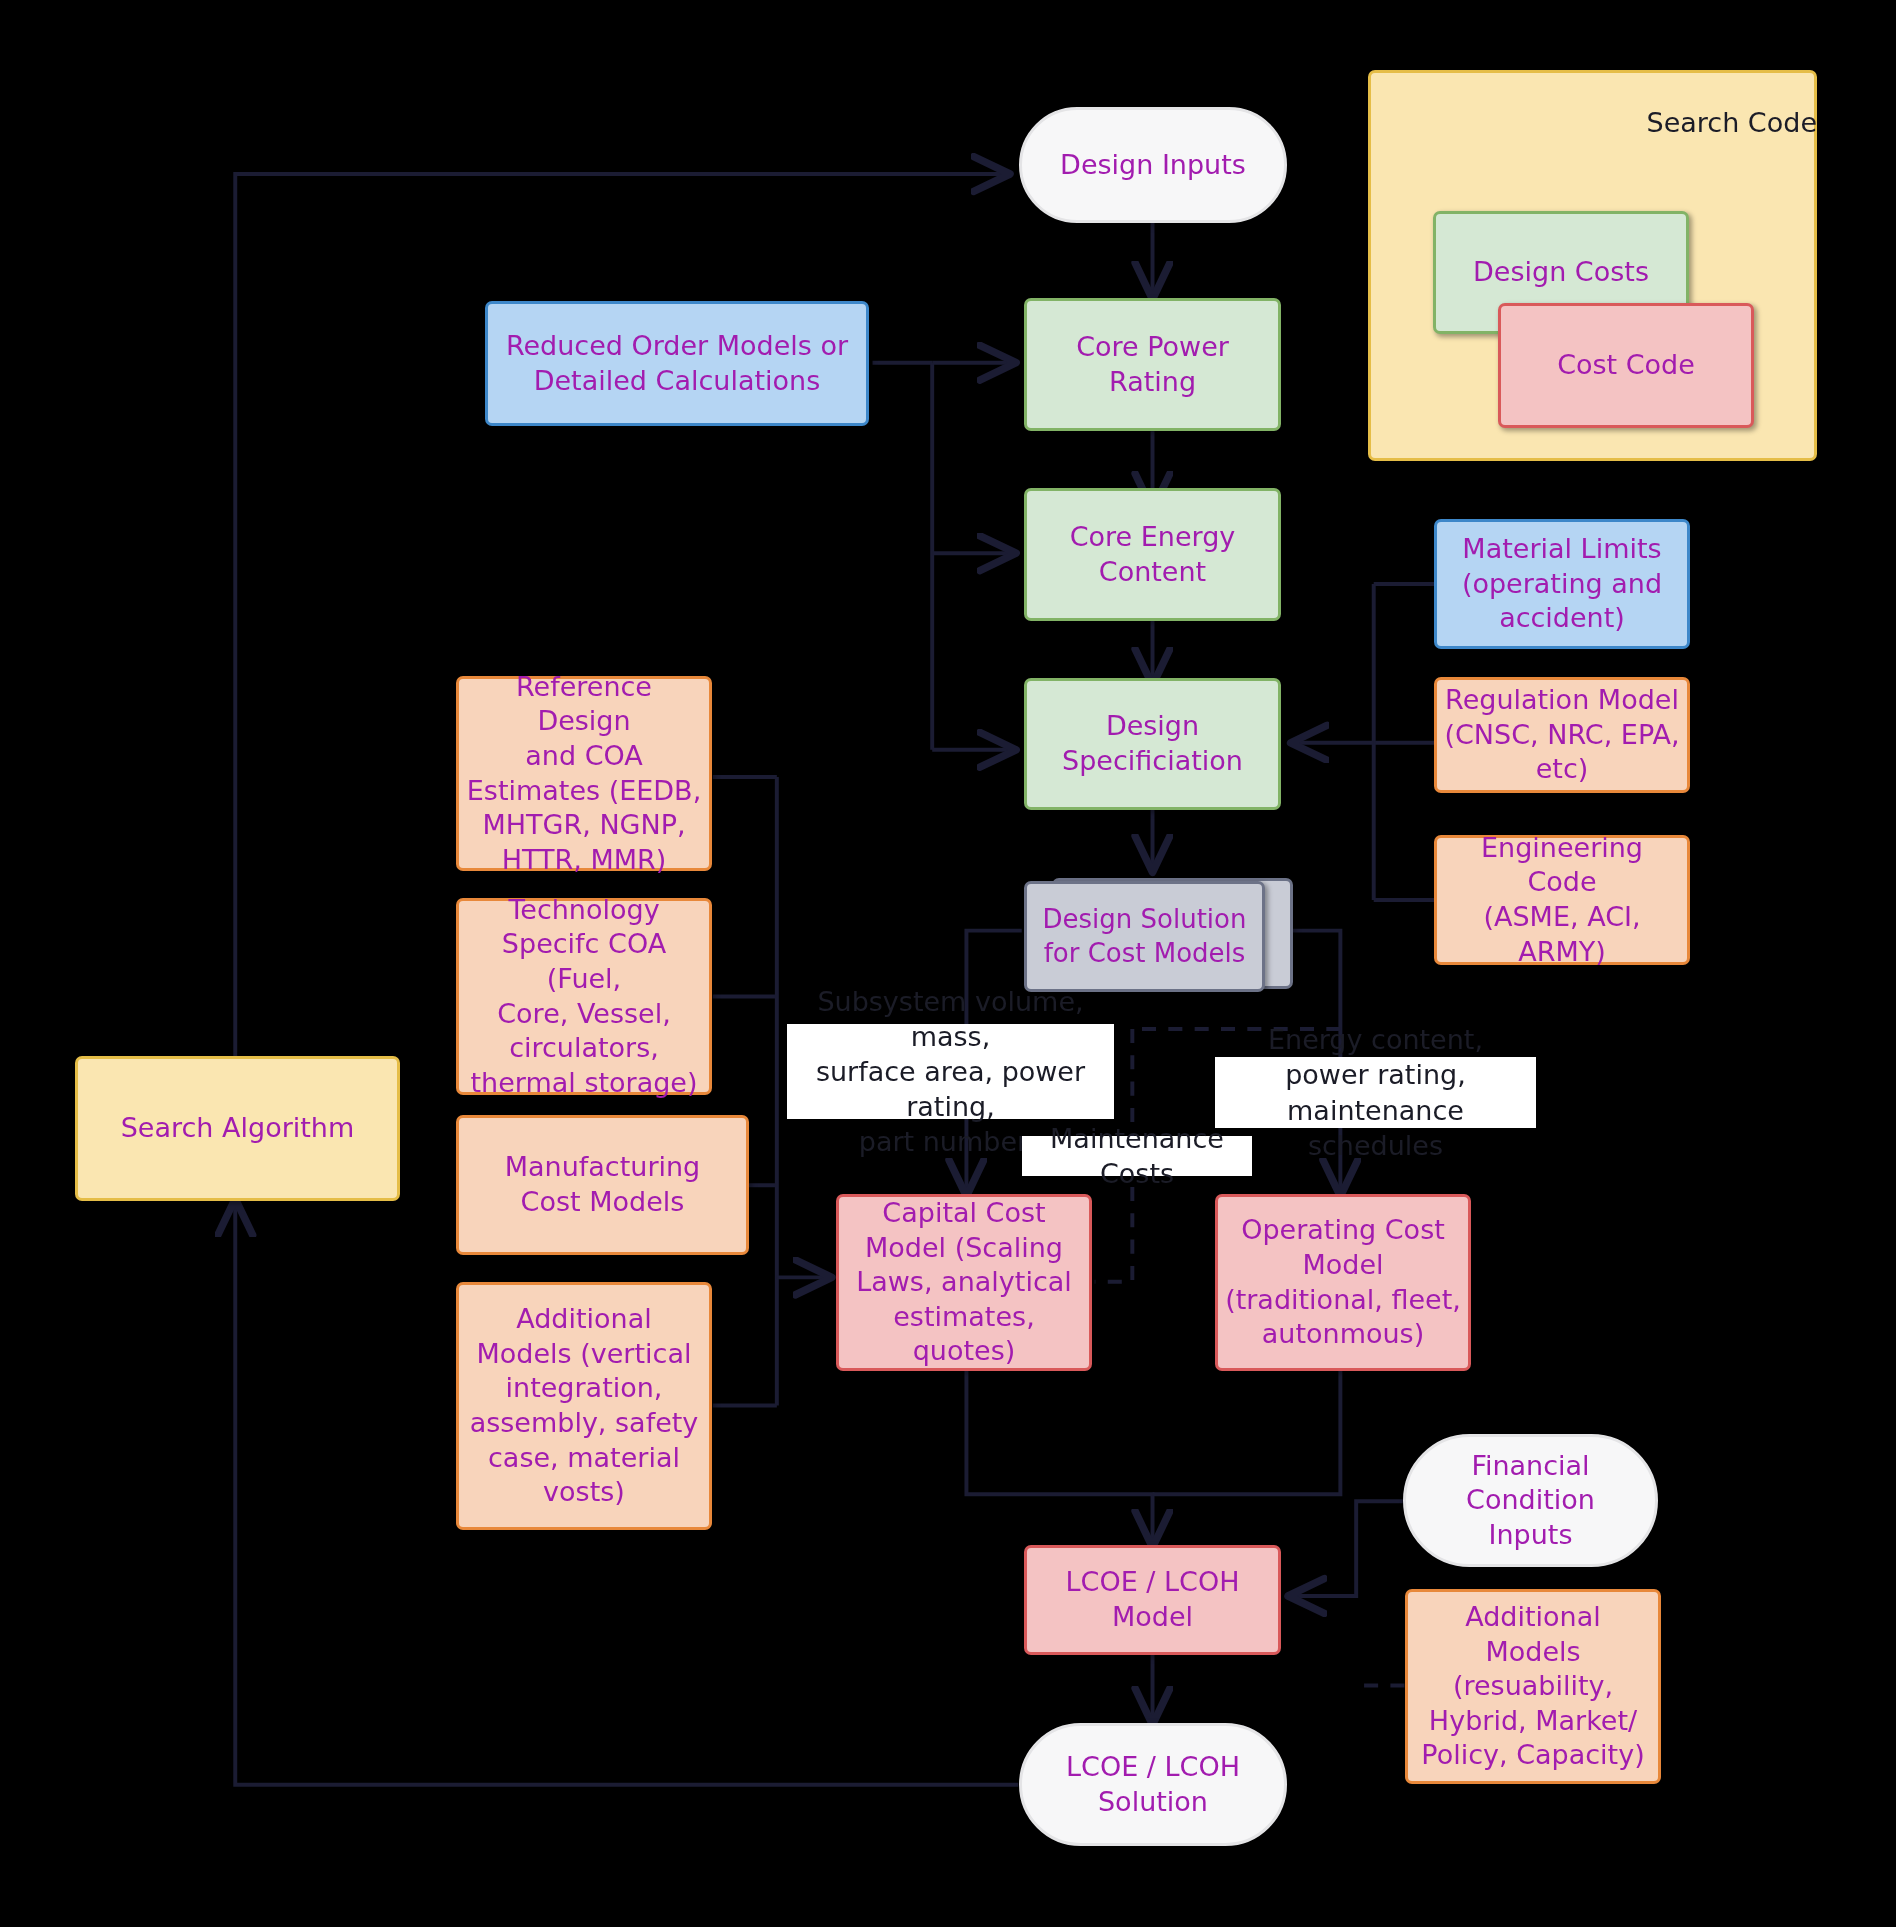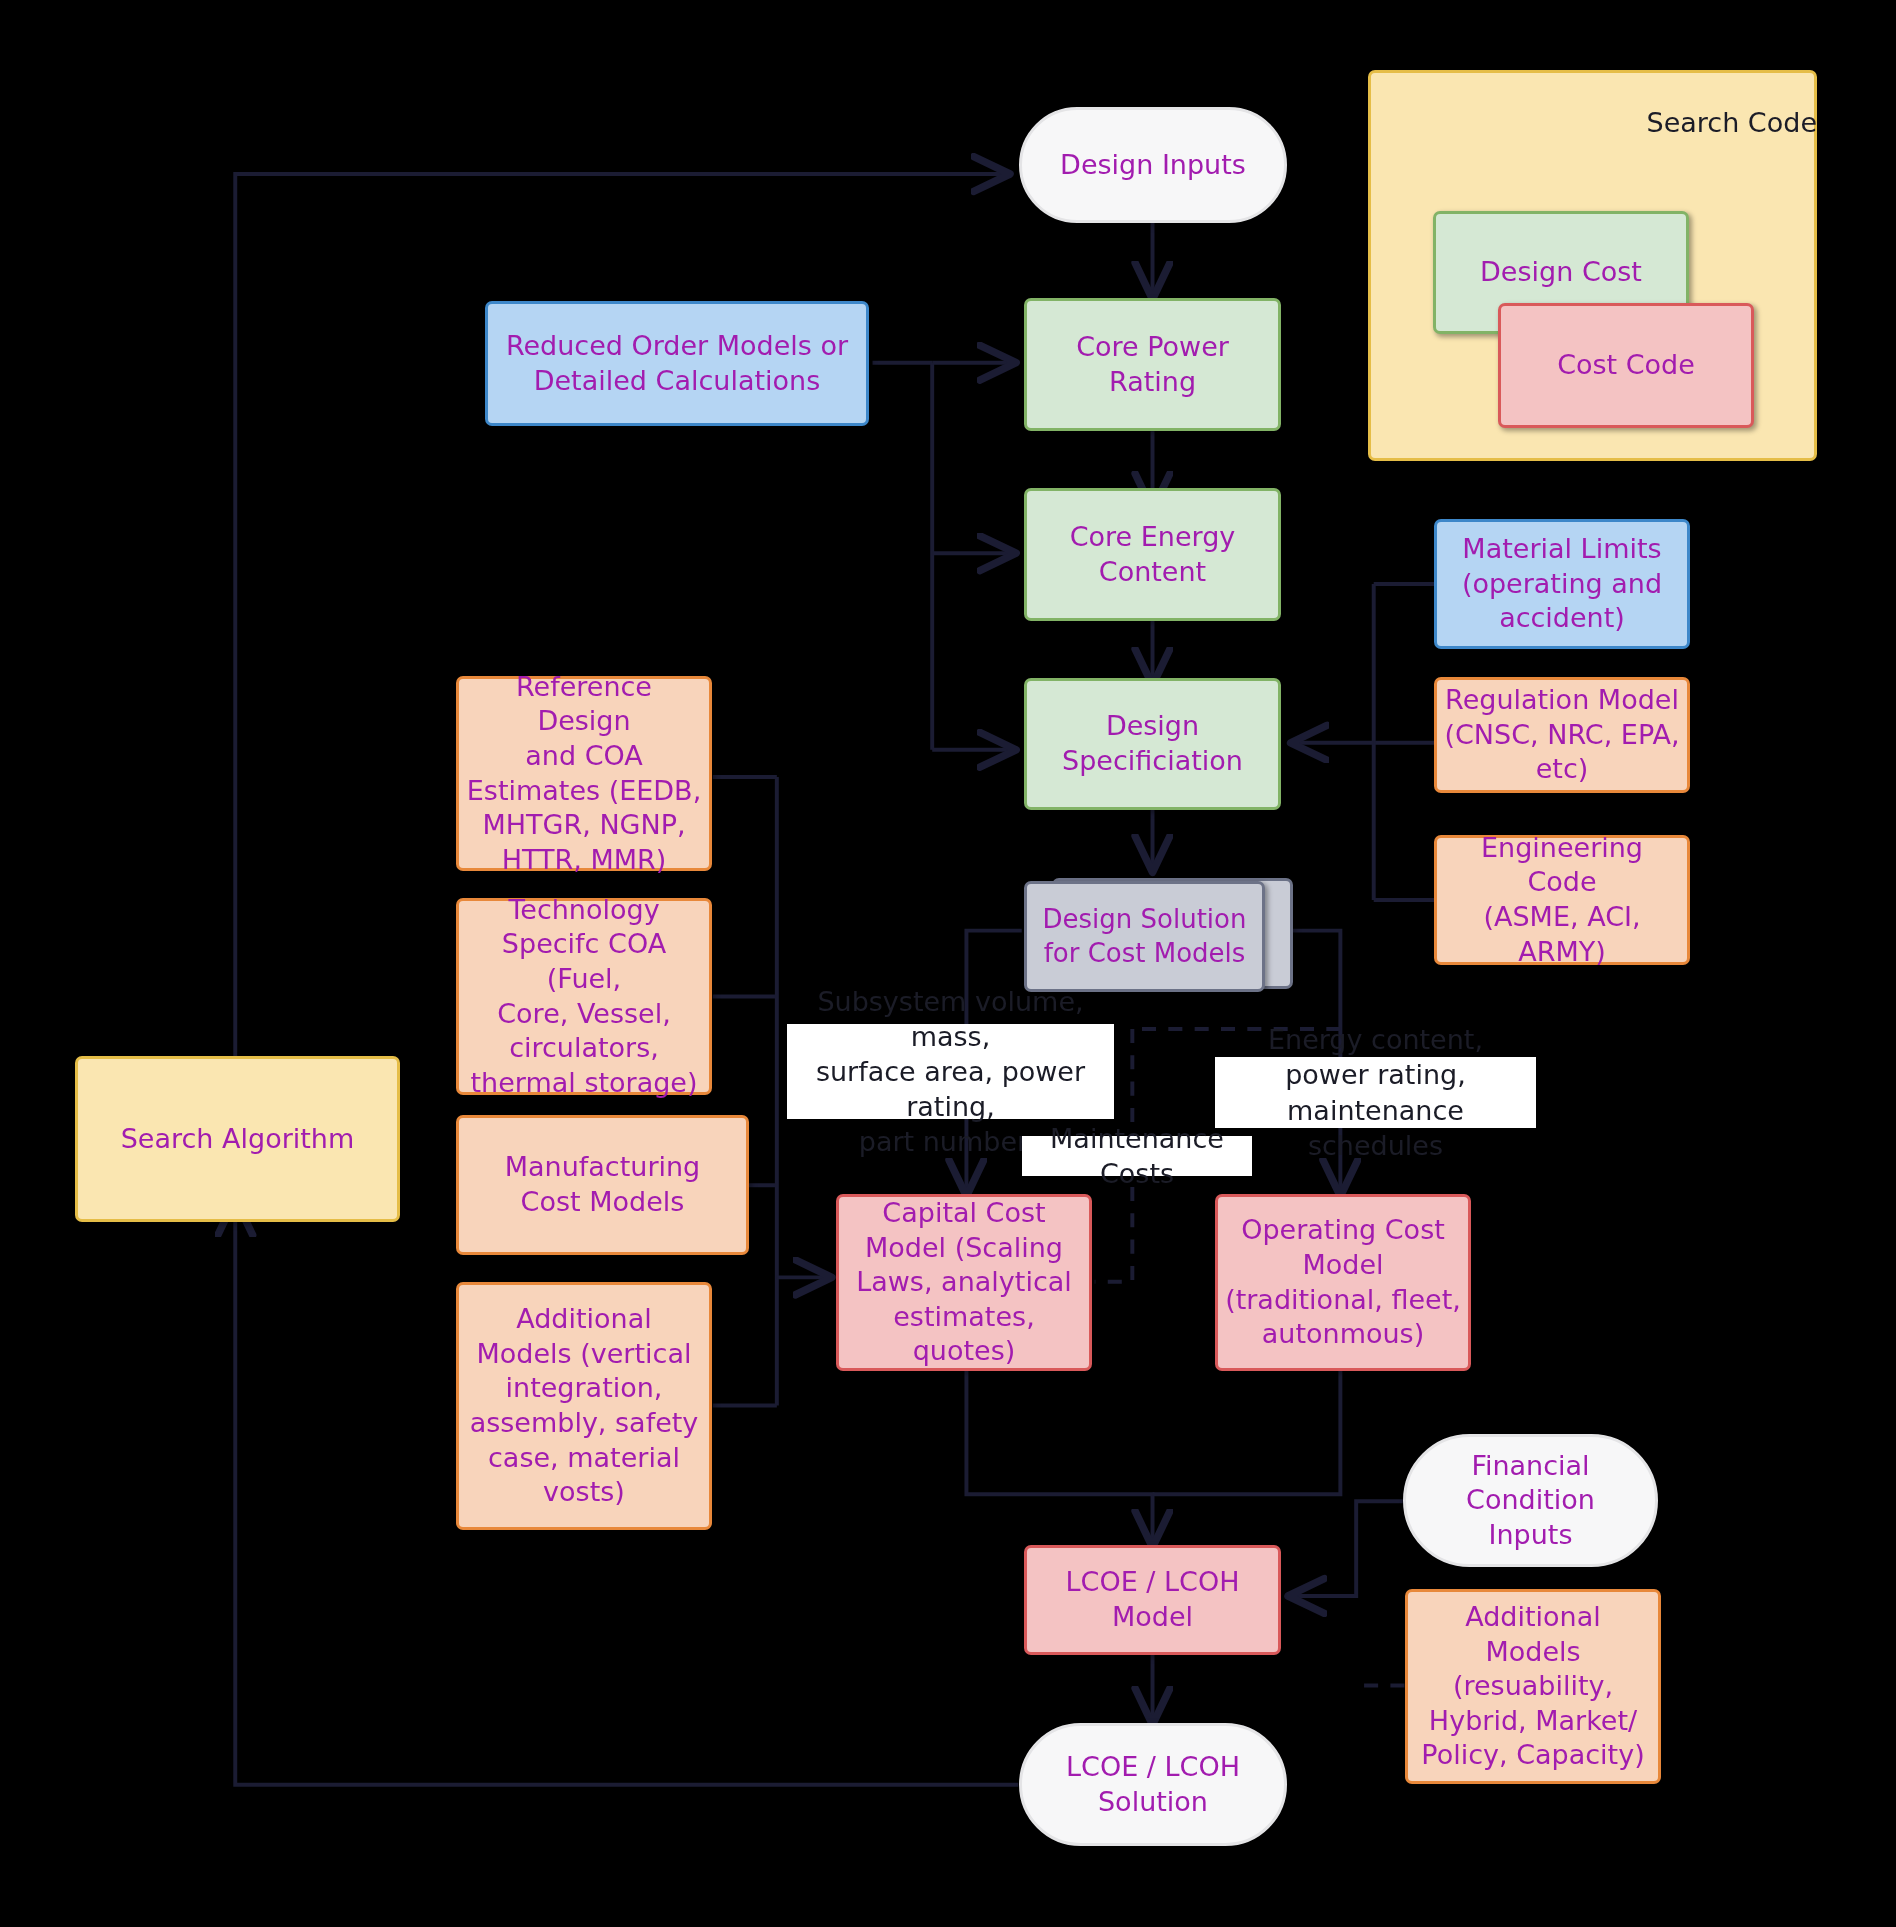--- a/index.html
+++ b/index.html
@@ -90,21 +90,21 @@
       <path d="M1290,1172 L1290,1460 L1247,1460"></path>
       <path d="M1527,1172 L1290,1172"></path>
 
       <path d="M1600,1920 L1545,1920"></path>
     </g>
   </svg>
 
   <div class="legendbox" style="left:1368px;top:70px;width:449px;height:391px;"></div>
   <div class="legendtitle f31" style="left:1368px;top:107px;width:449px;">Search Code</div>
   <div class="node rect green f31" style="left:1433px;top:211px;width:256px;height:123px;">
-    <span>Design Cost</span>
+    <span>Design Costs</span>
   </div>
   <div class="node rect red f31" style="left:1498px;top:303px;width:256px;height:125px;">
     <span>Cost Code</span>
   </div>
 
   <div class="node stadium white f31" style="left:1019px;top:107px;width:268px;height:116px;">
     <span>Design Inputs</span>
   </div>
 
   <div class="node rect green f31" style="left:1024px;top:298px;width:257px;height:133px;">
@@ -137,21 +137,21 @@
   </div>
 
   <div class="node rect orange f31" style="left:456px;top:1115px;width:293px;height:140px;">
     <span>Manufacturing<br>Cost Models</span>
   </div>
 
   <div class="node rect orange f31" style="left:456px;top:1282px;width:256px;height:248px;">
     <span>Additional<br>Models (vertical<br>integration,<br>assembly, safety<br>case, material<br>vosts)</span>
   </div>
 
-  <div class="node rect yellow f31" style="left:75px;top:1056px;width:325px;height:166px;justify-content:center;">
+  <div class="node rect yellow f31" style="left:75px;top:1056px;width:325px;height:145px;justify-content:center;">
     <span>Search Algorithm</span>
   </div>
 
   <div class="node rect blue f31" style="left:1434px;top:519px;width:256px;height:130px;">
     <span>Material Limits<br>(operating and<br>accident)</span>
   </div>
 
   <div class="node rect orange f31" style="left:1434px;top:677px;width:256px;height:116px;">
     <span>Regulation Model<br>(CNSC, NRC, EPA,<br>etc)</span>
   </div>

